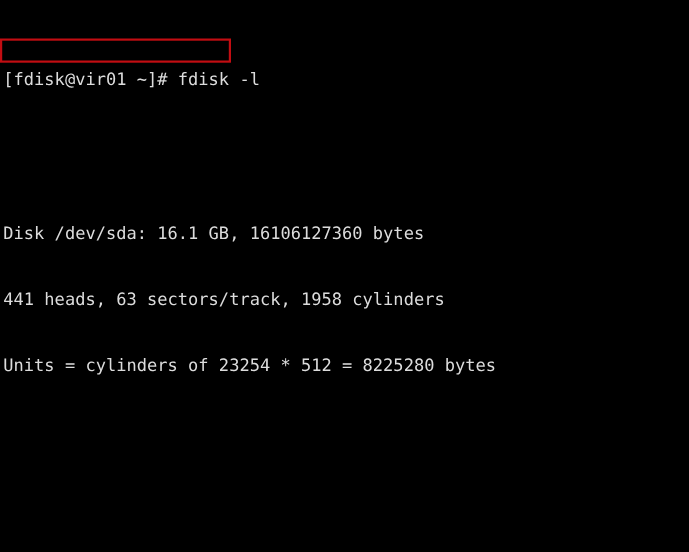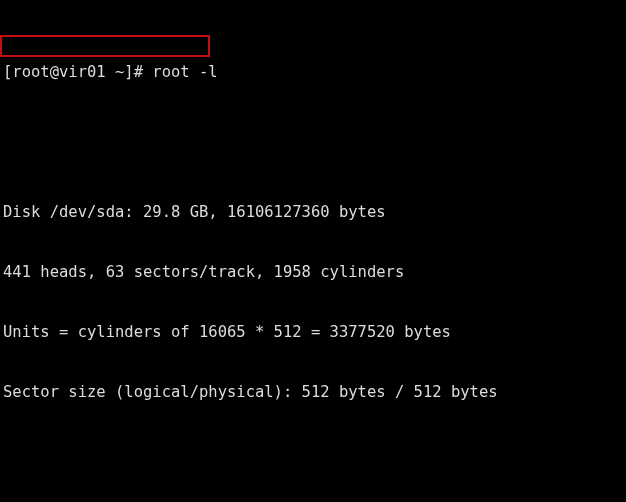--- a/index.html
+++ b/index.html
@@ -44,27 +44,26 @@
     pointer-events: none;
   }
 </style>
 </head>
 <body>
 
 <div id="terminal">
 
   <div id="screen">
 
-    <div class="line">[root@vir01 ~]# root -l</div>
+    <div class="line">[fdisk@vir01 ~]# fdisk -l</div>
     <div class="blank"></div>
 
-    <div class="line">Disk /dev/sda: 29.8 GB, 16106127360 bytes</div>
+    <div class="line">Disk /dev/sda: 16.1 GB, 16106127360 bytes</div>
     <div class="line">441 heads, 63 sectors/track, 1958 cylinders</div>
-    <div class="line">Units = cylinders of 16065 * 512 = 3377520 bytes</div>
-    <div class="line">Sector size (logical/physical): 512 bytes / 512 bytes</div>
+    <div class="line">Units = cylinders of 23254 * 512 = 8225280 bytes</div>
     
     
 
     
     
     
     
     
 
     

